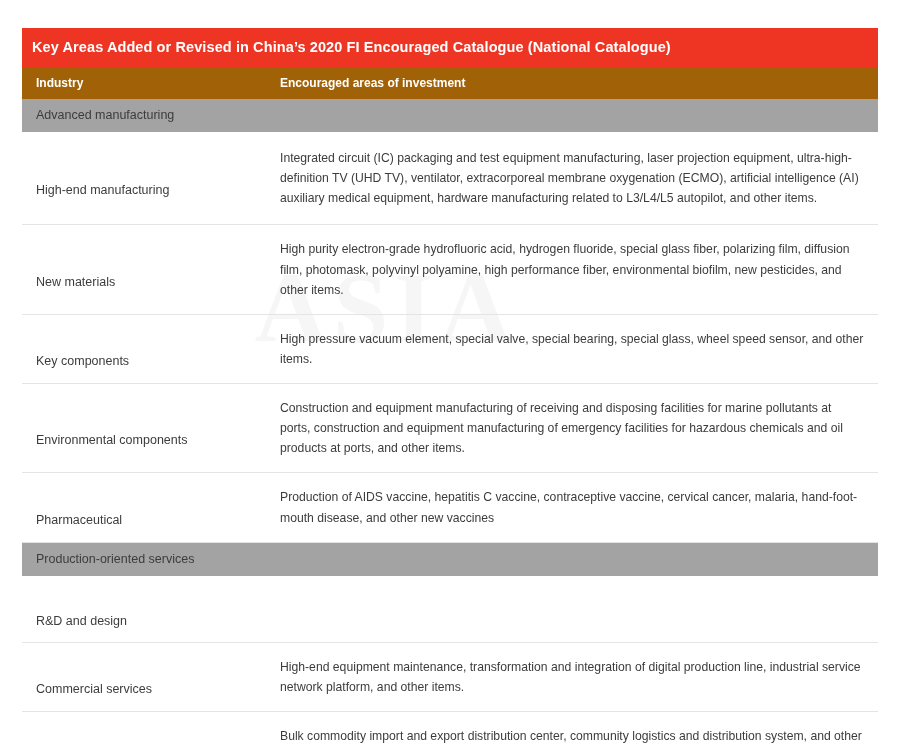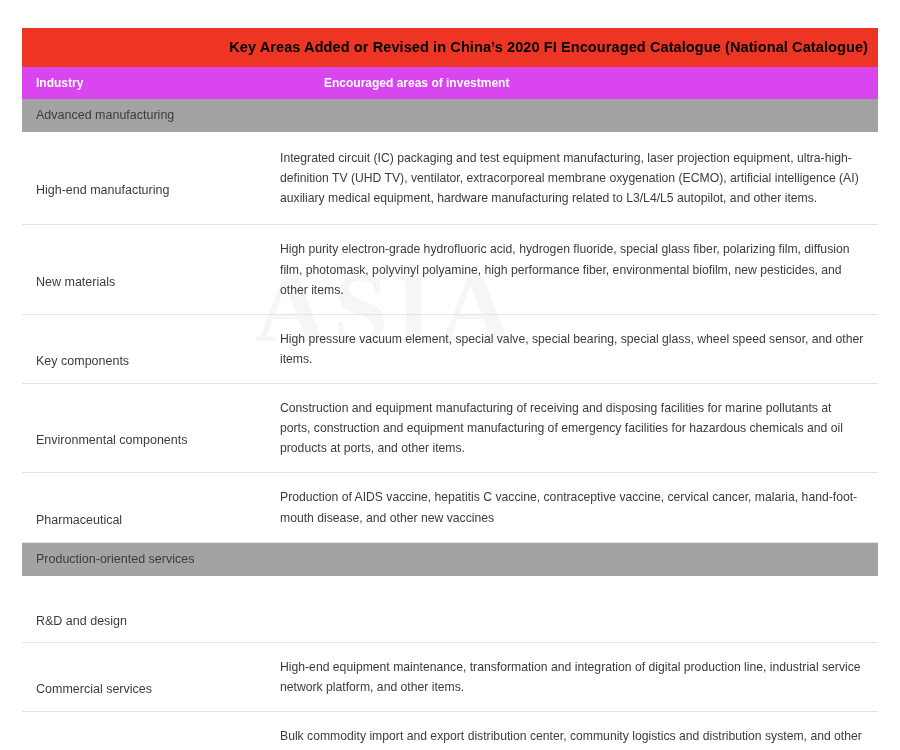--- a/index.html
+++ b/index.html
@@ -16,34 +16,33 @@
     overflow: hidden;
   }
   .sheet {
     position: absolute;
     left: 22px;
     top: 28px;
     width: 856px;
   }
   .title-bar {
     background: #ee3524;
-    color: #000000;
+    color: #ffffff;
     font-size: 14.5px;
     font-weight: bold;
-    text-align: right;
+    text-align: left;
     padding: 11px 10px 12px 10px;
     letter-spacing: 0.1px;
   }
   .subhead {
-    background: #d946ef;
+    background: #a16207;
     color: #ffffff;
     font-size: 12px;
     font-weight: bold;
     display: flex;
-    gap: 44px;
   }
   .subhead .c1 {
     width: 258px;
     padding: 9px 0 9px 14px;
     box-sizing: border-box;
   }
   .subhead .c2 {
     flex: 1;
     padding: 9px 10px 9px 0;
   }

